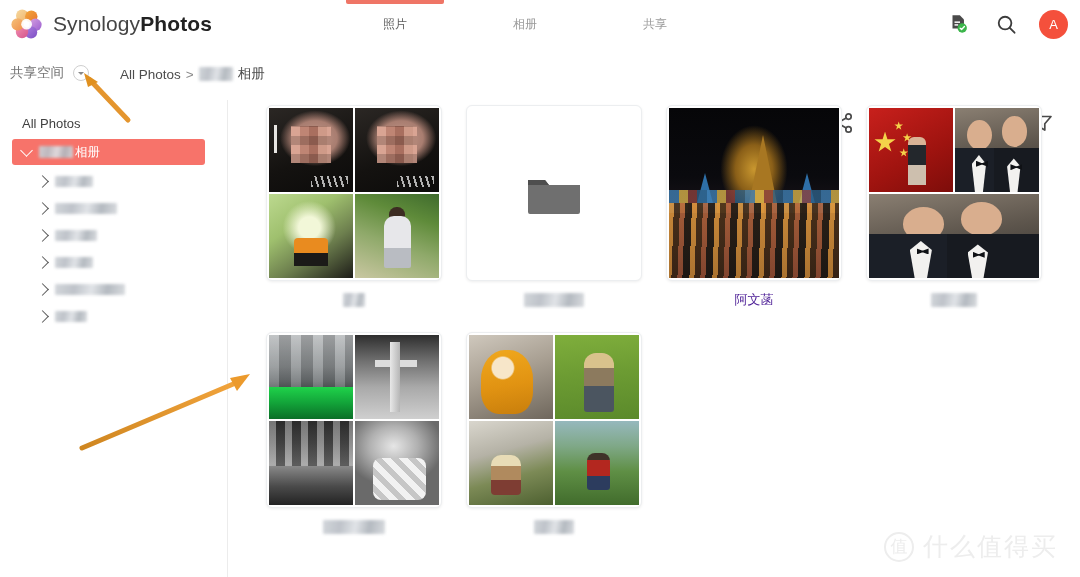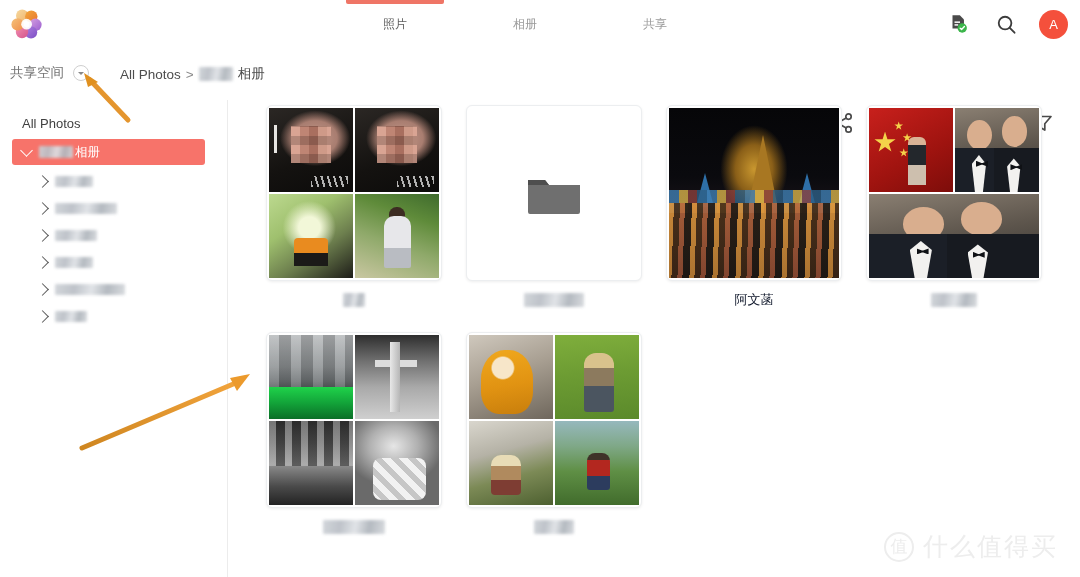--- a/index.html
+++ b/index.html
@@ -104,21 +104,21 @@
   .content { position: absolute; left: 228px; top: 100px; width: 852px; height: 477px; }
   .grid { position: absolute; left: 38px; top: 5px; display: flex; flex-wrap: wrap; gap: 24px 24px; }
   .card { width: 176px; }
   .card-art {
     width: 176px; height: 176px; border-radius: 6px;
     border: 1px solid #eceef0; background: #fff;
     box-shadow: 0 1px 3px rgba(0,0,0,.07);
     overflow: hidden; position: relative; padding: 2px; cursor: pointer;
   }
   .card-label {
-    margin-top: 11px; text-align: center; font-size: 13px; color: #0f172a;
+    margin-top: 11px; text-align: center; font-size: 13px; color: #4c1d95;
     height: 16px; display: flex; align-items: center; justify-content: center;
   }
   .mos { position: absolute; display: flex; flex-wrap: wrap; inset: 2px; gap: 2px; }
   .q { width: calc(50% - 1px); height: calc(50% - 1px); overflow: hidden; position: relative; }
   .wide { width: 100%; height: calc(50% - 1px); overflow: hidden; position: relative; }
   .folder-card { display: flex; align-items: center; justify-content: center; }
 
   
   .ph { position: absolute; inset: 0; }
   .p-dark-portrait {
@@ -337,20 +337,23 @@
           </defs>
           <circle cx="12.2" cy="8.6" r="6.2" fill="url(#g2)"></circle>
           <circle cx="21.3" cy="9.6" r="6.2" fill="url(#g1)"></circle>
           <circle cx="25.4" cy="17.8" r="6.2" fill="url(#g3)"></circle>
           <circle cx="21.0" cy="25.4" r="6.2" fill="url(#g4)"></circle>
           <circle cx="12.0" cy="25.0" r="6.2" fill="url(#g5)"></circle>
           <circle cx="7.6" cy="17.4" r="6.2" fill="url(#g6)"></circle>
           <circle cx="16.6" cy="17.2" r="5.4" fill="#ffffff" opacity=".92"></circle>
         </svg>
       </div>
+      <div class="brand-text">
+        <span class="b-light">Synology</span><span class="b-bold">Photos</span>
+      </div>
     </div>
 
     <div class="tabs">
       <div class="tab active">
         <span>照片</span>
       </div>
       <div class="tab">
         <span>相册</span>
       </div>
       <div class="tab">

